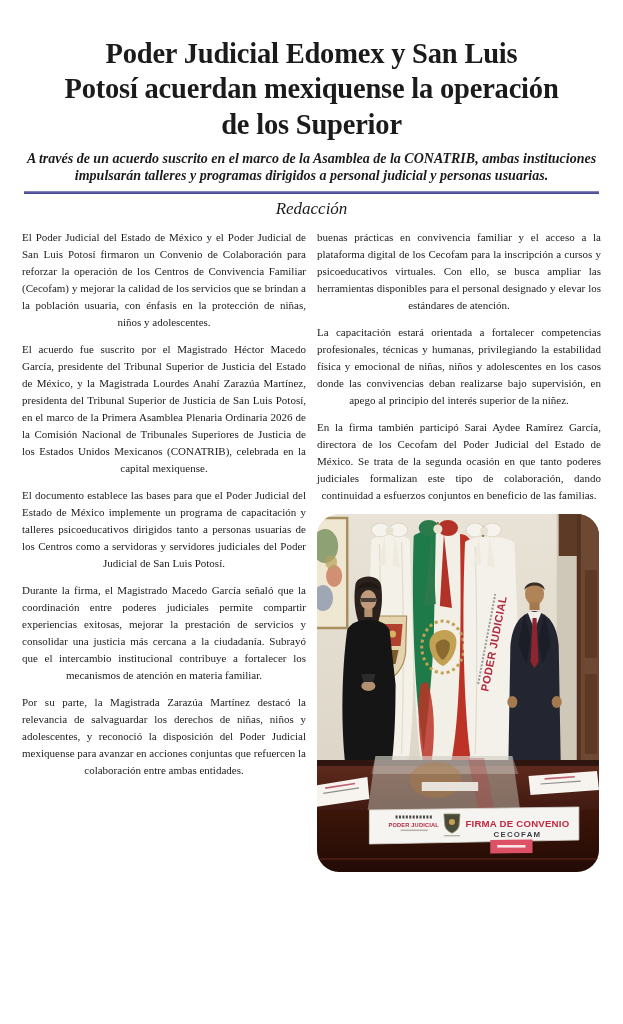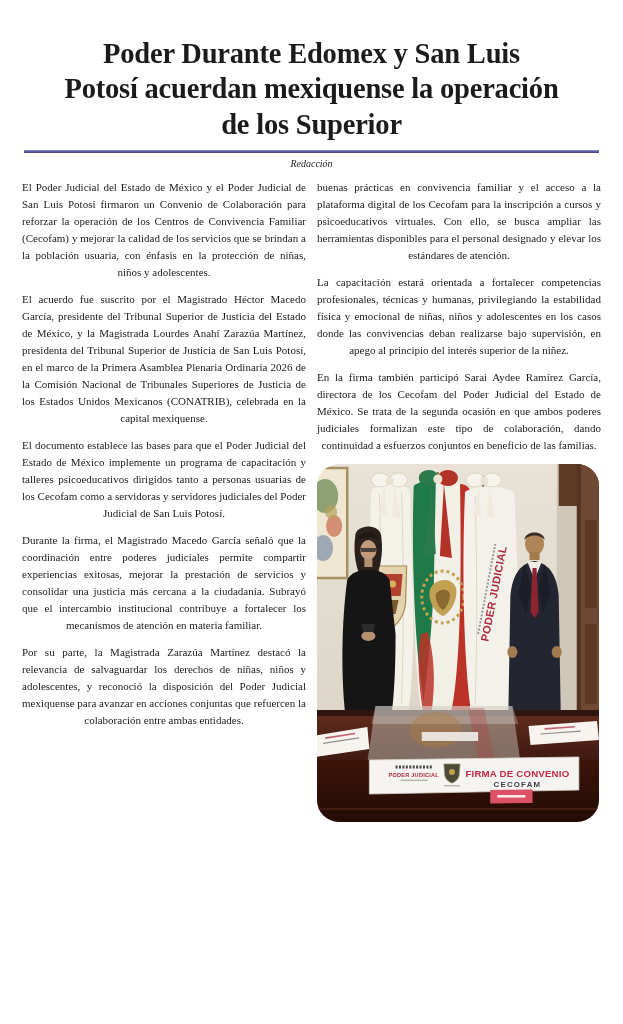--- a/index.html
+++ b/index.html
@@ -32,21 +32,21 @@
     line-height:1.25;
   }
   .divider{
     border:0;height:3px;
     margin:5px 2px 5px 2px;
     background:linear-gradient(to bottom,#9a99c9 0%,#53529e 55%,#45448c 100%);
   }
   .byline{
     text-align:center;
     font-style:italic;
-    font-size:10px;
+    font-size:17px;
     margin:2px 0 10px 0;
   }
   .columns{display:flex;gap:11px;}
   .col{width:284px;}
   .para{
     font-size:11px;
     line-height:17px;
     text-align:justify;
     text-align-last:center;
     margin:0 0 10px 0;
@@ -61,44 +61,45 @@
   }
   .photo svg{display:block;width:100%;height:100%;}
   .sans{font-family:"Liberation Sans", sans-serif;}
 </style>
 </head>
 <body>
 
 <div class="page">
 
   <h1 class="title">
-    <span>Poder Durante Edomex y San Luis</span>
+    <span>Poder Judicial Edomex y San Luis</span>
     <span>Potosí acuerdan mexiquense la operación</span>
     <span>de los Superior</span>
   </h1>
 
+  <p class="subtitle">A través de un acuerdo suscrito en el marco de la Asamblea de la CONATRIB, ambas instituciones impulsarán talleres y programas dirigidos a personal judicial y personas usuarias.</p>
 
   <hr class="divider">
 
   <div class="byline">Redacción</div>
 
   <div class="columns">
 
     <div class="col">
       <p class="para">El Poder Judicial del Estado de México y el Poder Judicial de San Luis Potosí firmaron un Convenio de Colaboración para reforzar la operación de los Centros de Convivencia Familiar (Cecofam) y mejorar la calidad de los servicios que se brindan a la población usuaria, con énfasis en la protección de niñas, niños y adolescentes.</p>
       <p class="para">El acuerdo fue suscrito por el Magistrado Héctor Macedo García, presidente del Tribunal Superior de Justicia del Estado de México, y la Magistrada Lourdes Anahí Zarazúa Martínez, presidenta del Tribunal Superior de Justicia de San Luis Potosí, en el marco de la Primera Asamblea Plenaria Ordinaria 2026 de la Comisión Nacional de Tribunales Superiores de Justicia de los Estados Unidos Mexicanos (CONATRIB), celebrada en la capital mexiquense.</p>
-      <p class="para">El documento establece las bases para que el Poder Judicial del Estado de México implemente un programa de capacitación y talleres psicoeducativos dirigidos tanto a personas usuarias de los Cecofam como a servidoras y servidores judiciales del Poder Judicial de San Luis Potosí.</p>
+      <p class="para">El documento establece las bases para que el Poder Judicial del Estado de México implemente un programa de capacitación y talleres psicoeducativos dirigidos tanto a personas usuarias de los Centros como a servidoras y servidores judiciales del Poder Judicial de San Luis Potosí.</p>
       <p class="para">Durante la firma, el Magistrado Macedo García señaló que la coordinación entre poderes judiciales permite compartir experiencias exitosas, mejorar la prestación de servicios y consolidar una justicia más cercana a la ciudadanía. Subrayó que el intercambio institucional contribuye a fortalecer los mecanismos de atención en materia familiar.</p>
       <p class="para">Por su parte, la Magistrada Zarazúa Martínez destacó la relevancia de salvaguardar los derechos de niñas, niños y adolescentes, y reconoció la disposición del Poder Judicial mexiquense para avanzar en acciones conjuntas que refuercen la colaboración entre ambas entidades.</p>
     </div>
 
     <div class="col">
       <p class="para">buenas prácticas en convivencia familiar y el acceso a la plataforma digital de los Cecofam para la inscripción a cursos y psicoeducativos virtuales. Con ello, se busca ampliar las herramientas disponibles para el personal designado y elevar los estándares de atención.</p>
       <p class="para">La capacitación estará orientada a fortalecer competencias profesionales, técnicas y humanas, privilegiando la estabilidad física y emocional de niñas, niños y adolescentes en los casos donde las convivencias deban realizarse bajo supervisión, en apego al principio del interés superior de la niñez.</p>
-      <p class="para">En la firma también participó Sarai Aydee Ramírez García, directora de los Cecofam del Poder Judicial del Estado de México. Se trata de la segunda ocasión en que ambos poderes judiciales formalizan este tipo de colaboración, dando continuidad a esfuerzos conjuntos en beneficio de las familias.</p>
+      <p class="para">En la firma también participó Sarai Aydee Ramírez García, directora de los Cecofam del Poder Judicial del Estado de México. Se trata de la segunda ocasión en que tanto poderes judiciales formalizan este tipo de colaboración, dando continuidad a esfuerzos conjuntos en beneficio de las familias.</p>
 
       <div class="photo">
         <svg viewBox="0 0 280 358" preserveAspectRatio="none" xmlns="http://www.w3.org/2000/svg">
           <defs>
             <linearGradient id="wallG" x1="0" y1="0" x2="0" y2="1">
               <stop offset="0" stop-color="#e9e3d7"></stop>
                 <stop offset="1" stop-color="#d8d1c2"></stop>
             </linearGradient>
             <linearGradient id="tableG" x1="0" y1="0" x2="0" y2="1">
               <stop offset="0" stop-color="#5e2a1c"></stop>

